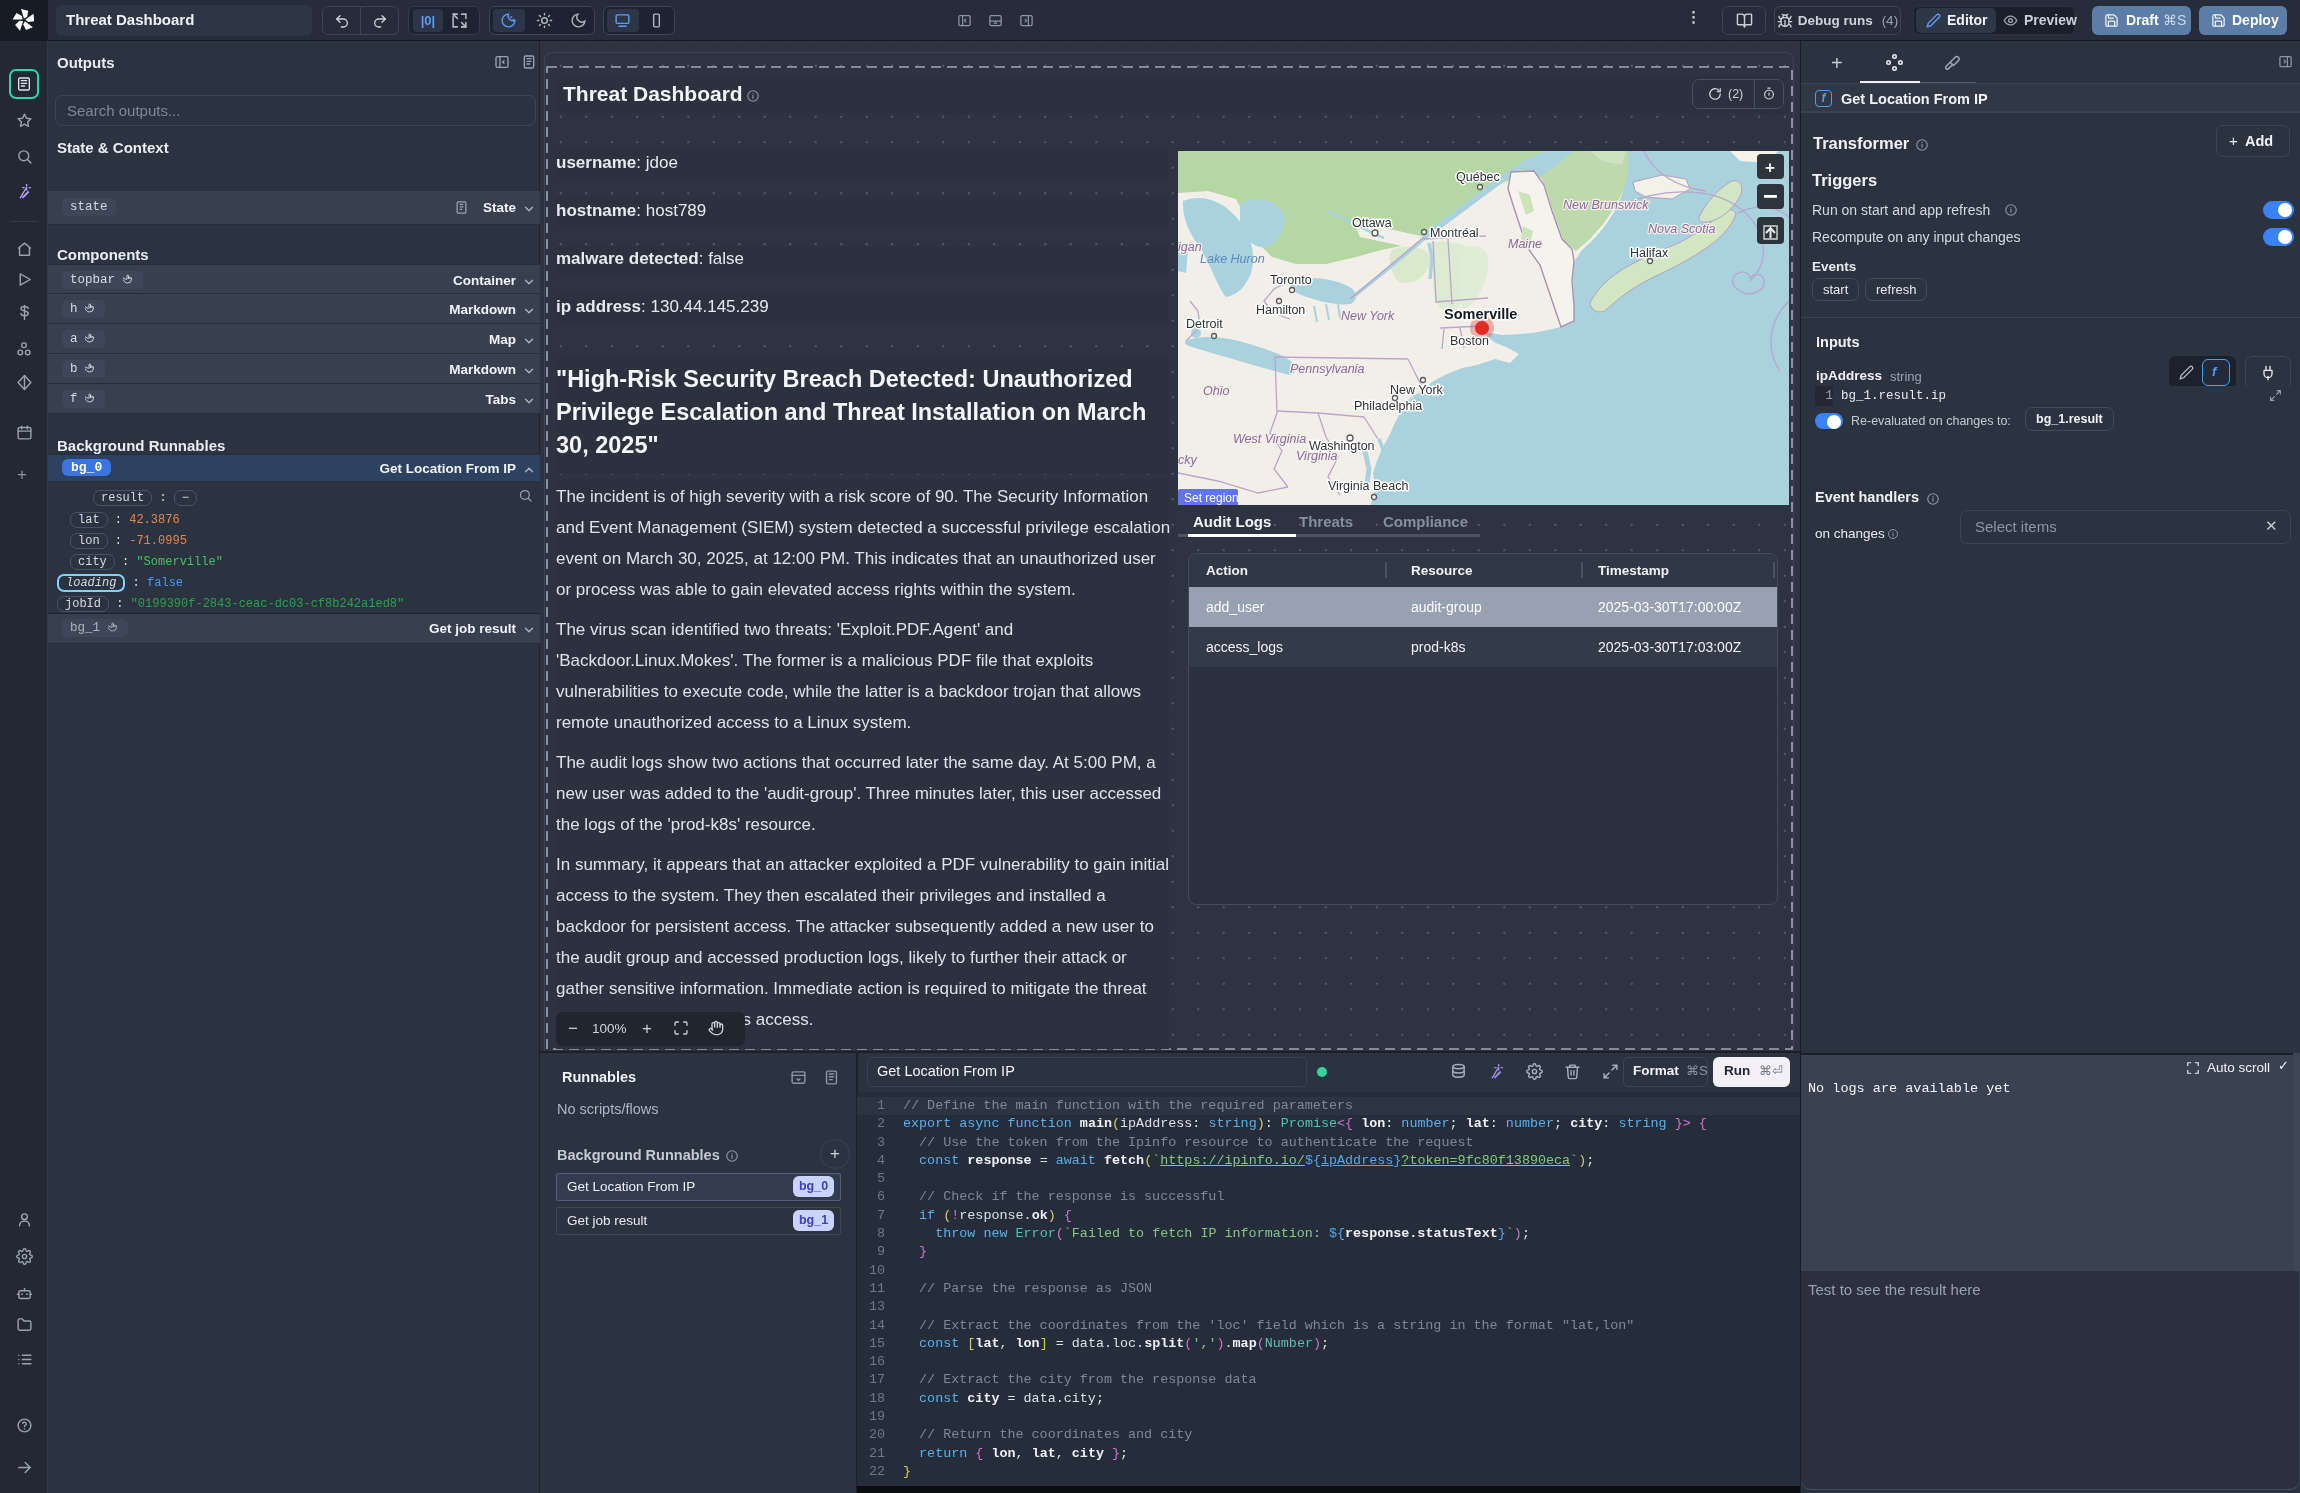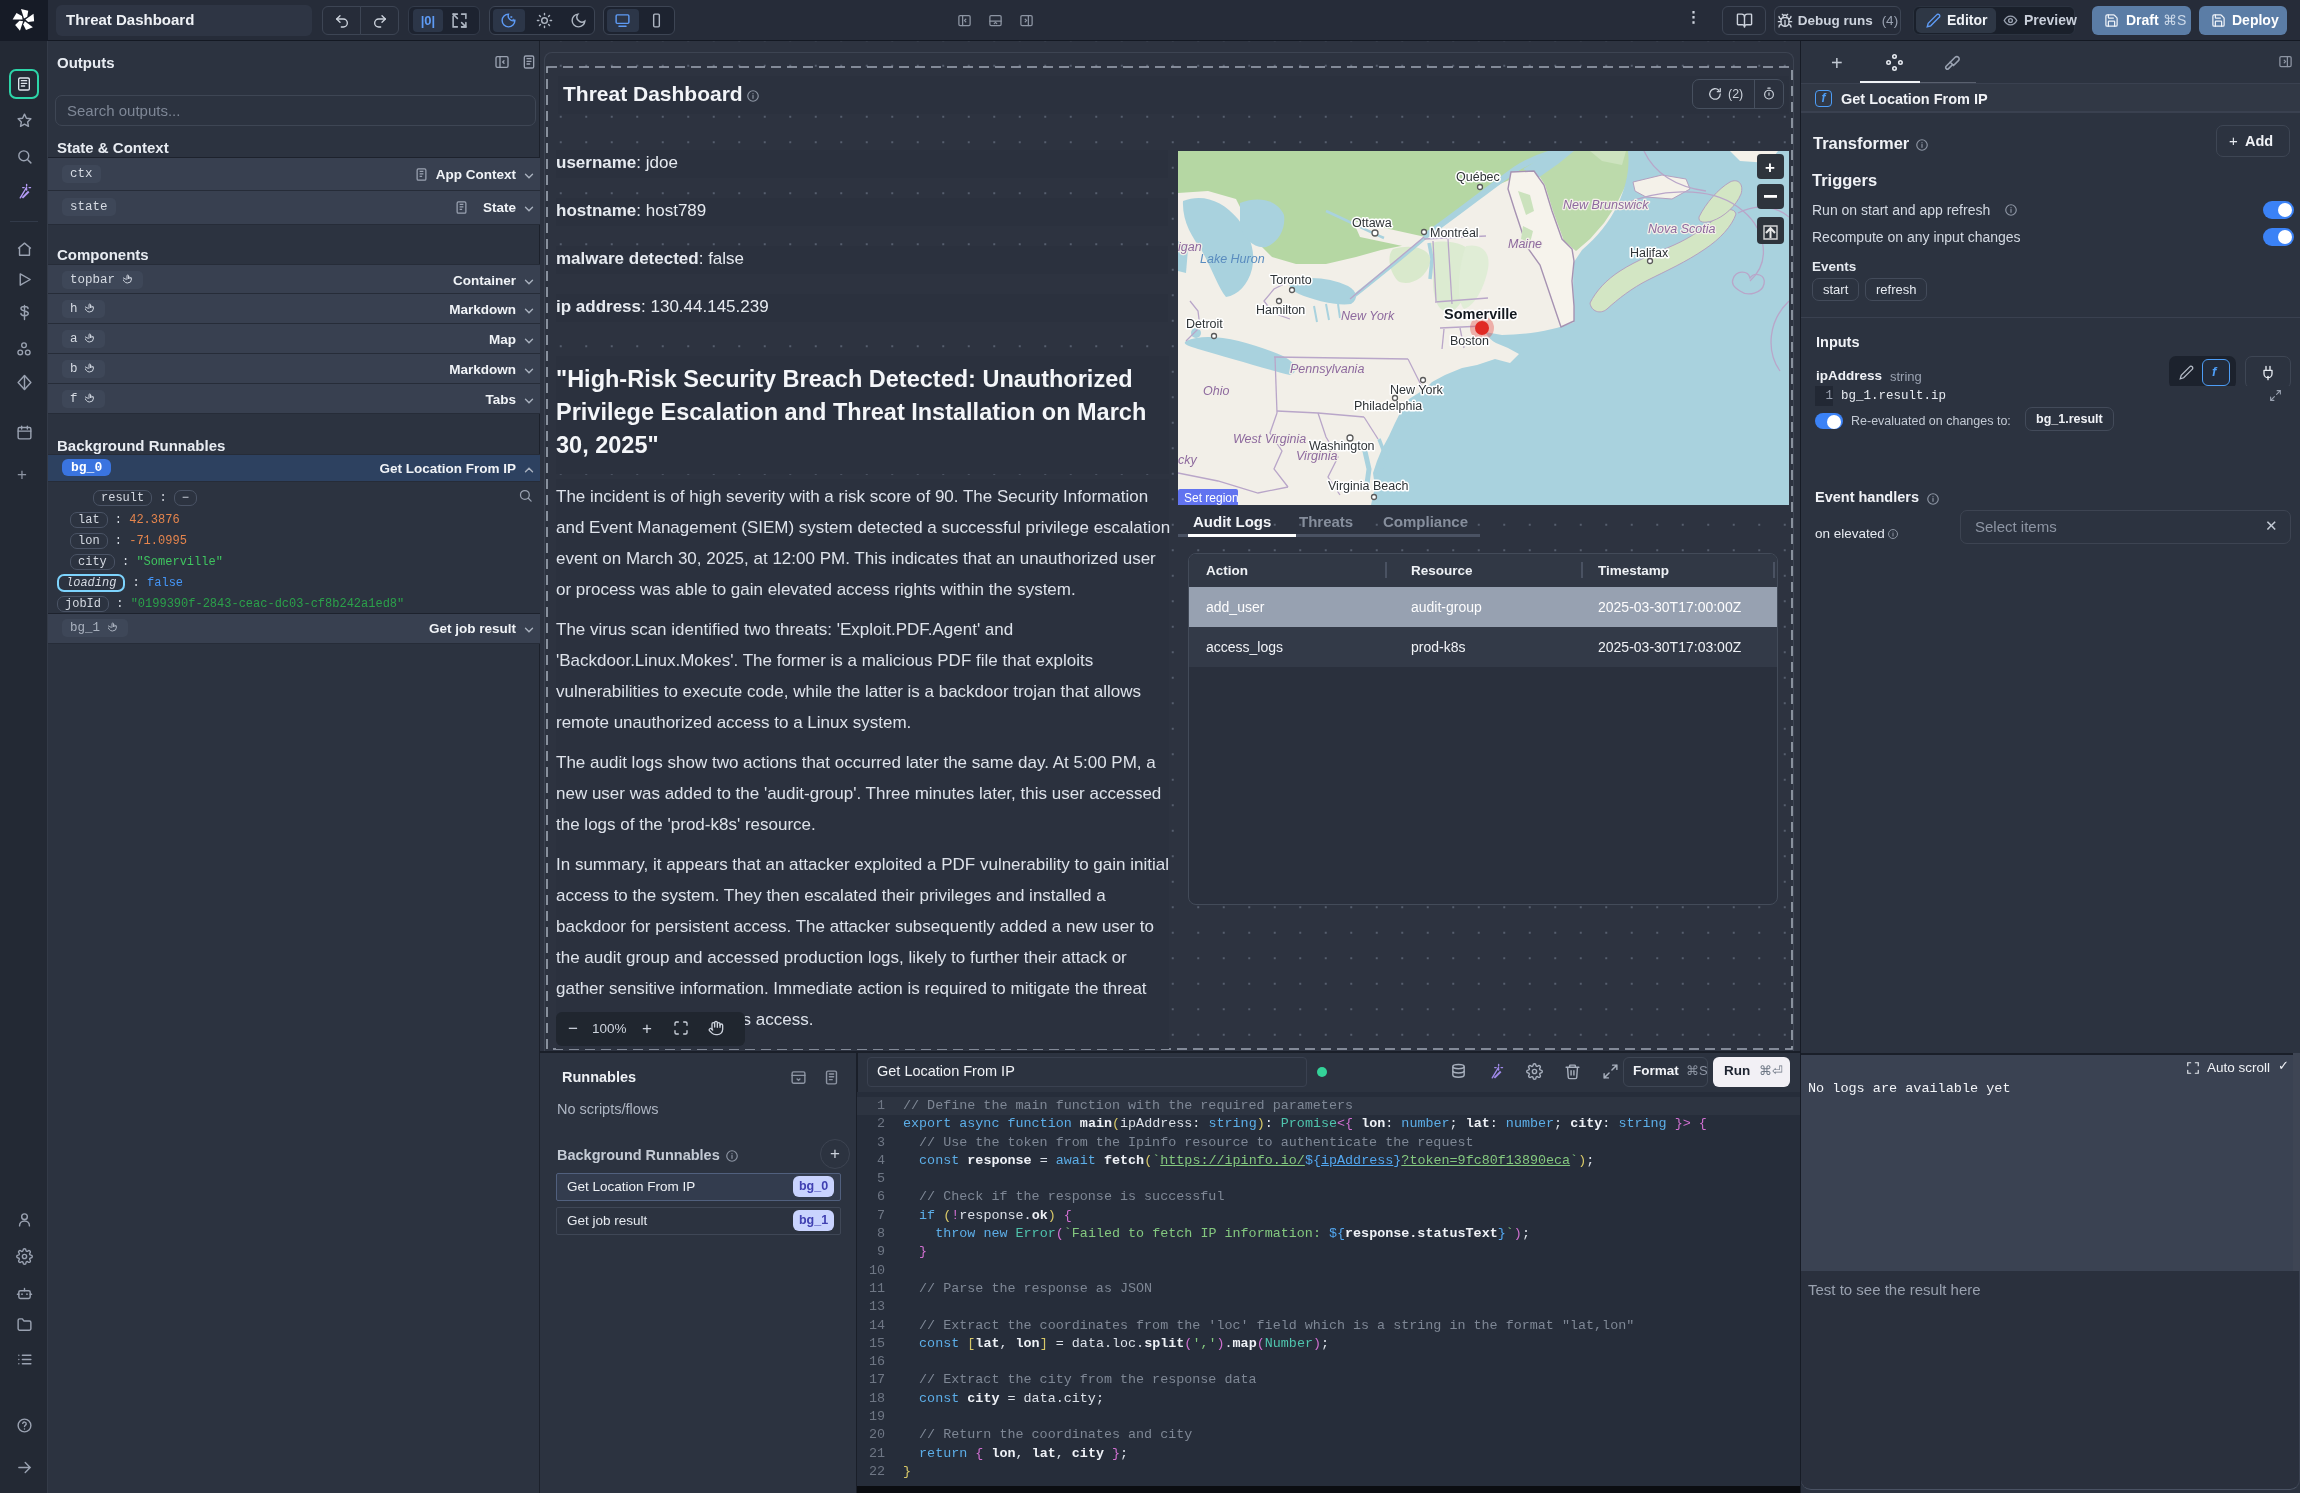--- a/index.html
+++ b/index.html
@@ -229,31 +229,20 @@
         <path d="M9 4v16"></path>
         <path d="m15 10-2 2 2 2"></path>
       </svg>
     <svg class="abs" style="left:473px;top:13px" width="16" height="16" viewBox="0 0 24 24" fill="none" stroke="#9aa2b1" stroke-width="2" stroke-linecap="round">
         <rect x="5" y="3" width="14" height="18" rx="2"></rect>
         <path d="M9 7h6M9 11h6M9 15h4"></path>
       </svg>
     <div class="abs" style="left:7px;top:54px;width:481px;height:31px;border:1px solid #3e4654;border-radius:7px;"></div>
     <div class="abs" style="left:19px;top:61px;font-size:15px;color:#7e8796;">Search outputs...</div>
     <div class="abs sechead" style="left:9px;top:98px;">State &amp; Context</div>
-    <div class="lrow" style="top:116px;height:34px;border-top:1px solid #1d222d;">
-      <span class="chip" style="position:absolute;left:14px;top:7px;padding:2px 8px;font-size:12.5px;">ctx</span>
-      <svg class="abs" style="left:366px;top:9px" width="15" height="15" viewBox="0 0 24 24" fill="none" stroke="#9aa2b1" stroke-width="2">
-          <rect x="5" y="3" width="14" height="18" rx="2"></rect>
-          <path d="M9 7h6M9 11h6M9 15h4"></path>
-        </svg>
-      <span class="rtype" style="right:24px;top:9px;">App Context</span>
-      <svg class="chev" style="position:absolute;right:4px;top:11px" width="14" height="14" viewBox="0 0 24 24" fill="none" stroke="#aab2bf" stroke-width="2.4" stroke-linecap="round">
-          <path d="m6 9 6 6 6-6"></path>
-        </svg>
-    </div>
     <div class="lrow" style="top:150px;height:34px;">
       <span class="chip" style="position:absolute;left:14px;top:7px;padding:2px 8px;font-size:12.5px;">state</span>
       <svg class="abs" style="left:406px;top:9px" width="15" height="15" viewBox="0 0 24 24" fill="none" stroke="#9aa2b1" stroke-width="2">
           <rect x="5" y="3" width="14" height="18" rx="2"></rect>
           <path d="M9 7h6M9 11h6M9 15h4"></path>
         </svg>
       <span class="rtype" style="right:24px;top:9px;">State</span>
       <svg class="chev" style="position:absolute;right:4px;top:11px" width="14" height="14" viewBox="0 0 24 24" fill="none" stroke="#aab2bf" stroke-width="2.4" stroke-linecap="round">
           <path d="m6 9 6 6 6-6"></path>
         </svg>
@@ -694,21 +683,21 @@
         <path d="M15 3h6v6M9 21H3v-6M21 3l-7 7M3 21l7-7"></path>
       </svg>
     <div class="toggle" style="left:14px;top:372px;width:28px;height:16px;"></div>
     <div class="abs" style="left:50px;top:373px;font-size:12.5px;color:#c3cad4;">Re-evaluated on changes to:</div>
     <div class="abs" style="left:224px;top:366px;padding:4px 10px;border:1px solid #434b5a;border-radius:7px;font-size:12.5px;font-weight:bold;color:#f0f2f6;display:inline-block;">bg_1.result</div>
     <div class="abs" style="left:14px;top:448px;font-size:14.5px;font-weight:bold;color:#f0f2f6;">Event handlers</div>
     <svg class="abs" style="left:125px;top:451px" width="14" height="14" viewBox="0 0 24 24" fill="none" stroke="#8d95a3" stroke-width="2">
         <circle cx="12" cy="12" r="9"></circle>
         <path d="M12 8h.01M12 11v5" stroke-linecap="round"></path>
       </svg>
-    <div class="abs" style="left:14px;top:485px;font-size:13.5px;color:#e6eaf0;">on elevated</div>
+    <div class="abs" style="left:14px;top:485px;font-size:13.5px;color:#e6eaf0;">on changes</div>
     <svg class="abs" style="left:86px;top:487px" width="12" height="12" viewBox="0 0 24 24" fill="none" stroke="#8d95a3" stroke-width="2">
         <circle cx="12" cy="12" r="9"></circle>
         <path d="M12 8h.01M12 11v5" stroke-linecap="round"></path>
       </svg>
     <div class="abs" style="left:159px;top:469px;width:331px;height:34px;border:1px solid #3d4452;border-radius:7px;"></div>
     <div class="abs" style="left:174px;top:477px;font-size:15px;color:#8d95a3;">Select items</div>
     <div class="abs" style="left:464px;top:476px;font-size:15px;color:#c3cad4;">✕</div>
 
     <div class="abs" style="left:0;top:1012px;width:497px;height:218px;background:#3a4252;border-top:2px solid #1a1f29;"></div>
     <svg class="abs" style="left:385px;top:1020px" width="14" height="14" viewBox="0 0 24 24" fill="none" stroke="#e6eaf0" stroke-width="2" stroke-linecap="round">

